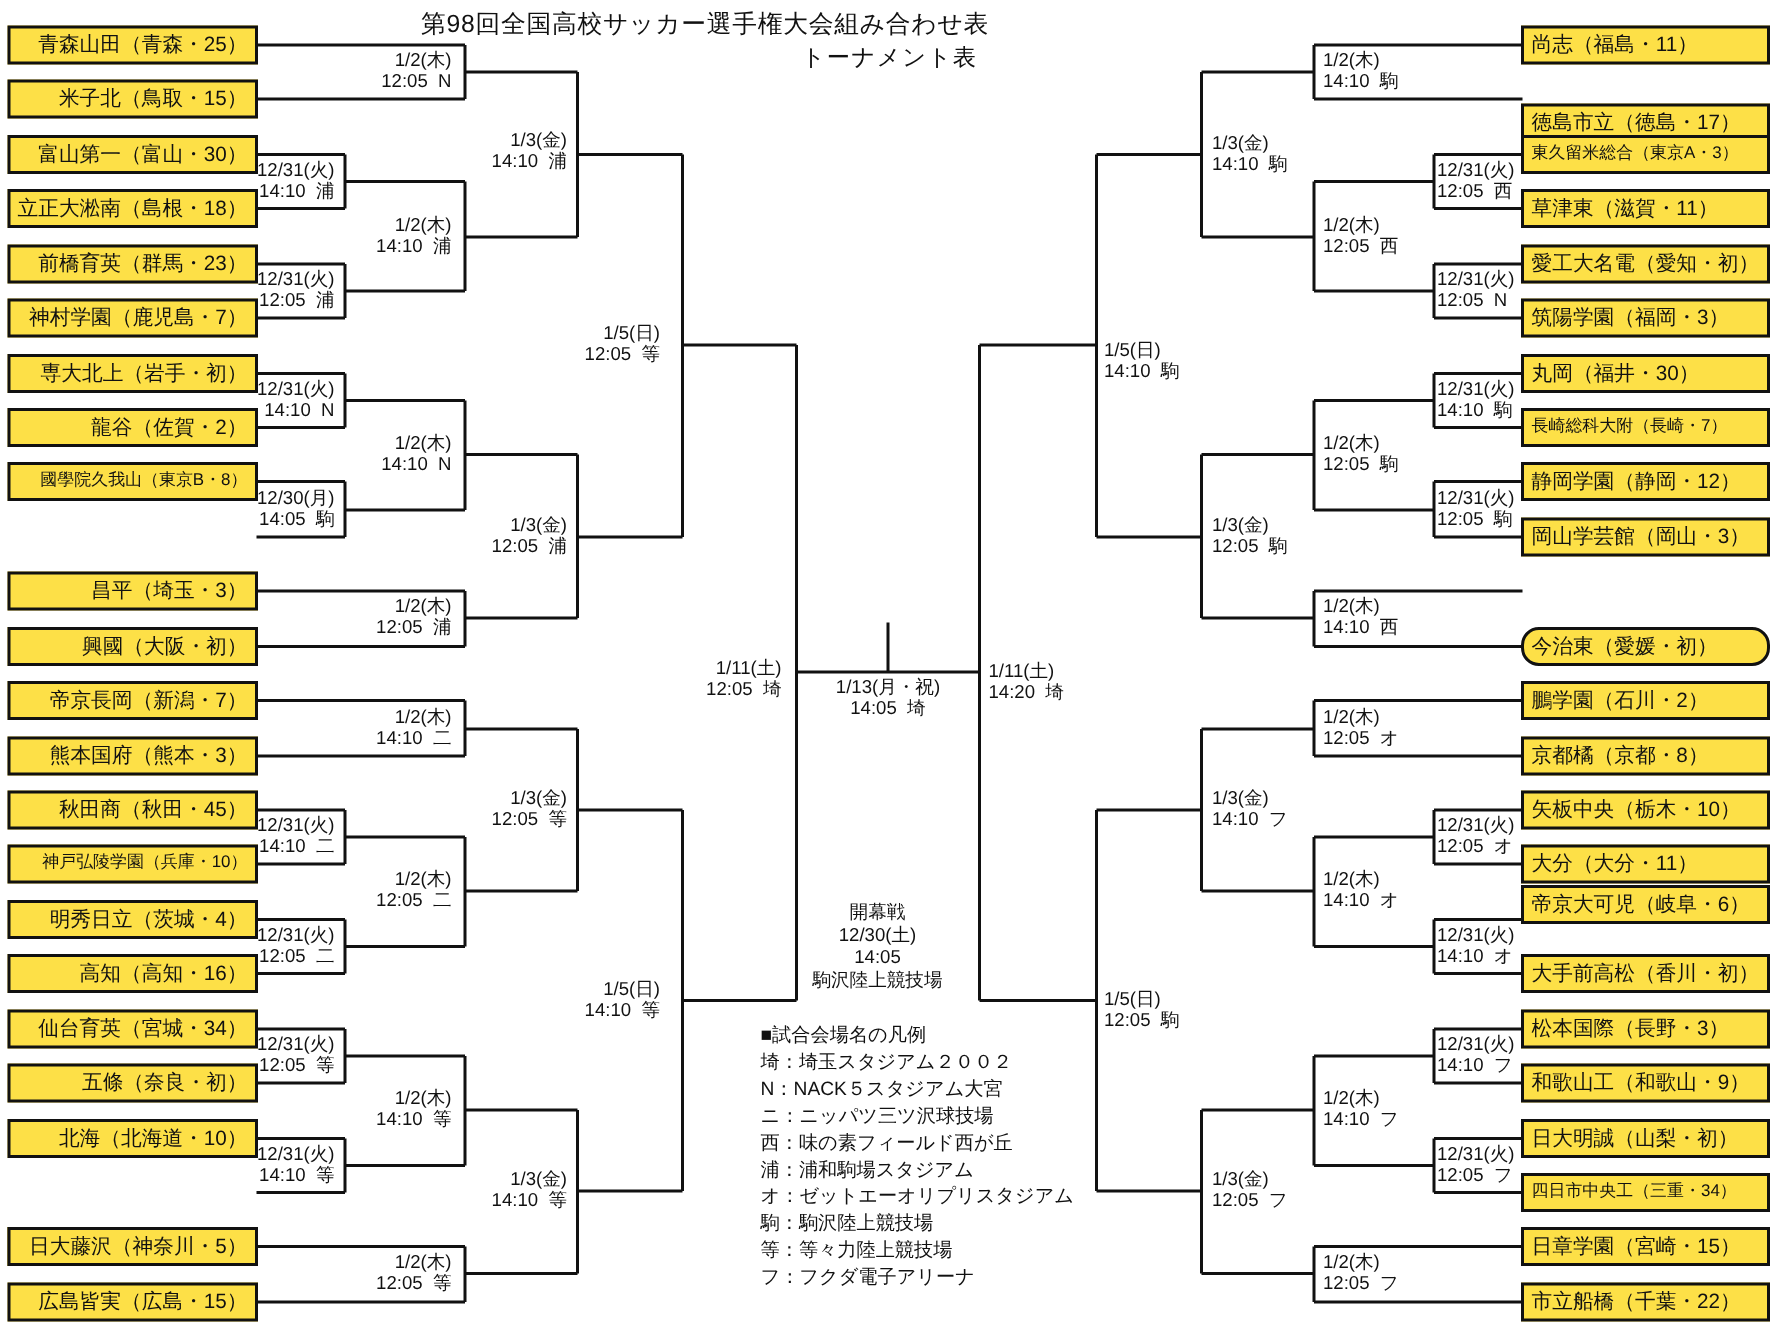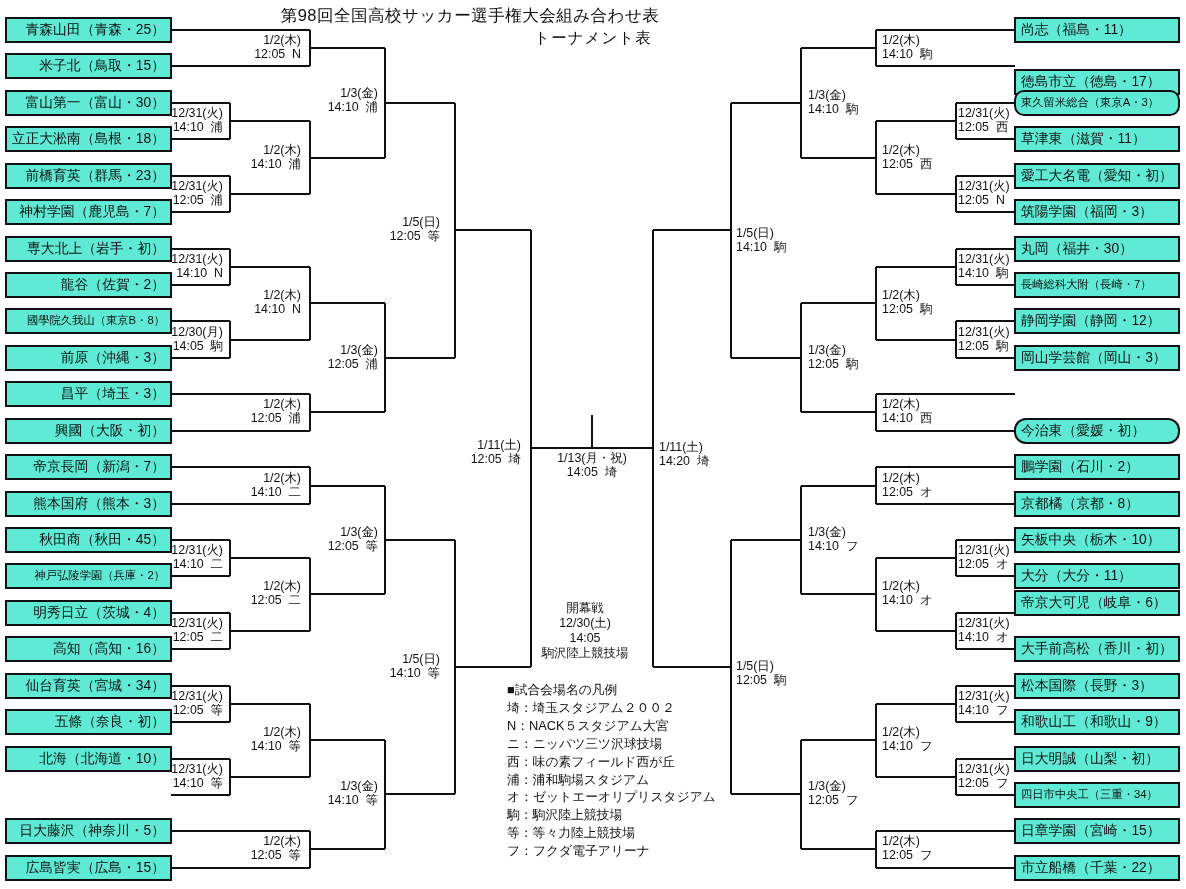--- a/index.html
+++ b/index.html
@@ -5,21 +5,21 @@
   html,body{margin:0;padding:0;background:#fff;}
   body{width:1186px;height:889px;position:relative;overflow:hidden;
        font-family:"Liberation Sans","DejaVu Sans",sans-serif;color:#111;}
   #stage{position:absolute;left:0;top:0;width:1186px;height:889px;}
   #bracket-svg{position:absolute;left:0;top:0;}
   .title-line1{position:absolute;top:5px;left:0;width:940px;text-align:center;
        font-size:16.5px;letter-spacing:0.5px;}
   .title-line2{position:absolute;top:28px;left:0;width:1186px;text-align:center;
        font-size:15.5px;letter-spacing:1px;}
   .team-box{position:absolute;box-sizing:border-box;height:26px;border:2px solid #111;
-       background:#5eead4;font-size:13.8px;line-height:21px;white-space:nowrap;overflow:hidden;z-index:2;}
+       background:#fde047;font-size:13.8px;line-height:21px;white-space:nowrap;overflow:hidden;z-index:2;}
   .team-box.left{left:5px;width:167px;text-align:right;padding-right:5px;}
   .team-box.right{left:1014px;width:166px;text-align:left;padding-left:5px;}
   .team-box.small{font-size:11.3px;}
   .match-label{position:absolute;font-size:12.4px;line-height:13.5px;white-space:pre;z-index:3;}
   .match-label.l{text-align:right;}
   .match-label.r{text-align:left;}
   .match-label.c{text-align:center;}
   .opening{position:absolute;left:504px;top:601px;width:162px;text-align:center;
        font-size:12.4px;line-height:15px;}
   .legend{position:absolute;left:507px;top:681px;font-size:12.8px;line-height:17.9px;}
@@ -72,38 +72,37 @@
 
 <div class="team-box left" style="top: 17px;">青森山田（青森・25）</div>
     <div class="team-box left" style="top: 53px;">米子北（鳥取・15）</div>
     <div class="team-box left" style="top: 90px;">富山第一（富山・30）</div>
     <div class="team-box left" style="top: 126px;">立正大淞南（島根・18）</div>
     <div class="team-box left" style="top: 163px;">前橋育英（群馬・23）</div>
     <div class="team-box left" style="top: 199px;">神村学園（鹿児島・7）</div>
     <div class="team-box left" style="top: 236px;">専大北上（岩手・初）</div>
     <div class="team-box left" style="top: 272px;">龍谷（佐賀・2）</div>
     <div class="team-box left small" style="top: 308px;">國學院久我山（東京B・8）</div>
-    <div class="team-box left" style="top: 345px;">前原（沖縄・3）</div>
     <div class="team-box left" style="top: 381px;">昌平（埼玉・3）</div>
     <div class="team-box left" style="top: 418px;">興國（大阪・初）</div>
     <div class="team-box left" style="top: 454px;">帝京長岡（新潟・7）</div>
     <div class="team-box left" style="top: 491px;">熊本国府（熊本・3）</div>
     <div class="team-box left" style="top: 527px;">秋田商（秋田・45）</div>
-    <div class="team-box left small" style="top: 563px;">神戸弘陵学園（兵庫・2）</div>
+    <div class="team-box left small" style="top: 563px;">神戸弘陵学園（兵庫・10）</div>
     <div class="team-box left" style="top: 600px;">明秀日立（茨城・4）</div>
     <div class="team-box left" style="top: 636px;">高知（高知・16）</div>
     <div class="team-box left" style="top: 673px;">仙台育英（宮城・34）</div>
     <div class="team-box left" style="top: 709px;">五條（奈良・初）</div>
     <div class="team-box left" style="top: 746px;">北海（北海道・10）</div>
     <div class="team-box left" style="top: 782px; margin-top: 36px;">高川学園（山口・25）</div>
     <div class="team-box left" style="top: 818px;">日大藤沢（神奈川・5）</div>
     <div class="team-box left" style="top: 855px;">広島皆実（広島・15）</div>
     <div class="team-box right" style="top: 17px;">尚志（福島・11）</div>
     <div class="team-box right" style="top: 69px;">徳島市立（徳島・17）</div>
-    <div class="team-box right small" style="top: 90px; border-radius: 10px;">東久留米総合（東京A・3）</div>
+    <div class="team-box right small" style="top: 90px;">東久留米総合（東京A・3）</div>
     <div class="team-box right" style="top: 126px;">草津東（滋賀・11）</div>
     <div class="team-box right" style="top: 163px;">愛工大名電（愛知・初）</div>
     <div class="team-box right" style="top: 199px;">筑陽学園（福岡・3）</div>
     <div class="team-box right" style="top: 236px;">丸岡（福井・30）</div>
     <div class="team-box right small" style="top: 272px;">長崎総科大附（長崎・7）</div>
     <div class="team-box right" style="top: 308px;">静岡学園（静岡・12）</div>
     <div class="team-box right" style="top: 345px;">岡山学芸館（岡山・3）</div>
     <div class="team-box right" style="top: 418px; border-radius: 12px;">今治東（愛媛・初）</div>
     <div class="team-box right" style="top: 454px;">鵬学園（石川・2）</div>
     <div class="team-box right" style="top: 491px;">京都橘（京都・8）</div>

